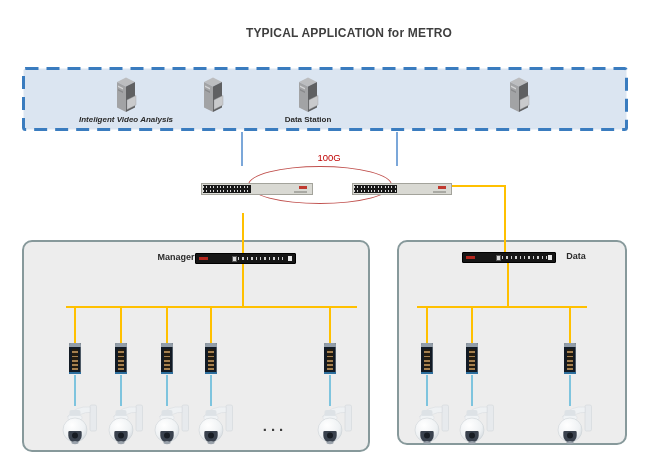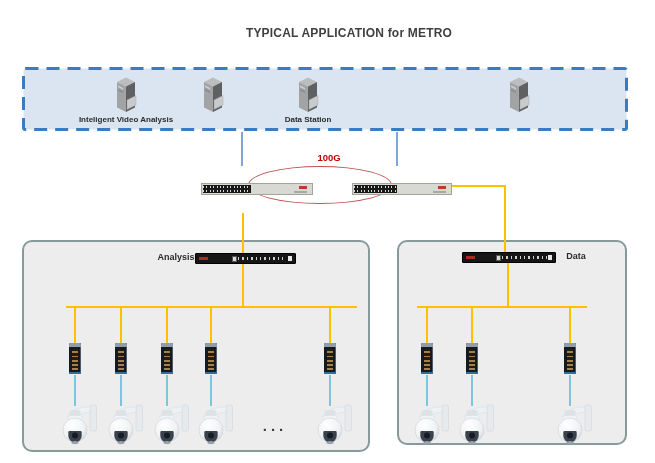--- a/index.html
+++ b/index.html
@@ -6,21 +6,21 @@
   body{width:655px;height:463px;position:relative;overflow:hidden;
        font-family:"Liberation Sans",sans-serif;}
   #layer{position:absolute;inset:0;width:655px;height:463px;}
   .title{position:absolute;left:199px;top:26px;width:300px;text-align:center;
          font-size:12px;font-weight:bold;letter-spacing:.2px;color:var(--c-title_text);}
   .cc-label{position:absolute;left:366px;top:85px;width:80px;text-align:center;
             font-size:8.5px;font-weight:bold;letter-spacing:.4px;line-height:10px;
             color:var(--c-title_text);white-space:pre-line;}
   .ctl-svg{position:absolute;left:0;top:0;}
   .g100{position:absolute;left:299px;top:152px;width:60px;text-align:center;
-        font-size:9.5px;font-weight:bold;color:var(--c-red);}
+        font-size:9.5px;font-weight:normal;color:var(--c-red);}
   .ellipse{position:absolute;left:248px;top:166px;width:142px;height:36px;
            border:1.3px solid var(--c-ellipse_red);border-radius:50%;}
   .zone-box{position:absolute;background:var(--c-zone_fill);
             border:2px solid var(--c-zone_border);border-radius:10px;box-sizing:border-box;}
   .zone-label{position:absolute;text-align:center;font-size:9px;font-weight:bold;
               color:var(--c-label_text);}
   .srv-label{position:absolute;text-align:center;font-size:8px;font-weight:bold;
              line-height:9.5px;color:var(--c-label_text);white-space:pre-line;}
   .vline{position:absolute;width:2px;}
   .hline{position:absolute;height:2px;}
@@ -114,32 +114,32 @@
     <div class="csw" style="left: 352px; top: 183px; width: 100px; height: 12px;">
       <i class="ports"></i>
       <i class="t1"></i>
       <i class="t2"></i>
       <i class="logo"></i>
       <i class="dash"></i>
     </div>
     <svg class="icon" width="30" height="40" viewBox="0 0 30 40" style="left: 111px; top: 74px;">
       <use href="#sym-server"></use>
     </svg>
-    <div class="srv-label" style="left: 66px; top: 115px; width: 120px;">Inteligent Video Analysis</div>
+    <div class="srv-label" style="left: 66px; top: 115px; width: 120px; font-style: italic;">Inteligent Video Analysis</div>
     <svg class="icon" width="30" height="40" viewBox="0 0 30 40" style="left: 198px; top: 74px;">
       <use href="#sym-server"></use>
     </svg>
     <svg class="icon" width="30" height="40" viewBox="0 0 30 40" style="left: 293px; top: 74px;">
       <use href="#sym-server"></use>
     </svg>
     <div class="srv-label" style="left: 248px; top: 115px; width: 120px;">Data Station</div>
     <svg class="icon" width="30" height="40" viewBox="0 0 30 40" style="left: 504px; top: 74px;">
       <use href="#sym-server"></use>
     </svg>
-    <div class="zone-label" style="left: 136px; top: 252px; width: 80px;">Analysis</div>
+    <div class="zone-label" style="left: 136px; top: 252px; width: 80px;">Manager</div>
     <div class="rsw" style="left: 195px; top: 253px; width: 101px; height: 11px;">
       <i class="logo"></i>
       <i class="hport"></i>
       <i class="ports"></i>
       <i class="end"></i>
     </div>
     <div class="vline yellow" style="left: 242px; top: 264px; height: 44px;"></div>
     <div class="hline yellow" style="left: 66px; top: 306px; width: 291px;"></div>
     <div class="vline yellow" style="left: 74px; top: 307px; height: 37px;"></div>
     <div class="asw" style="left: 69px; top: 343px; height: 31px;">

